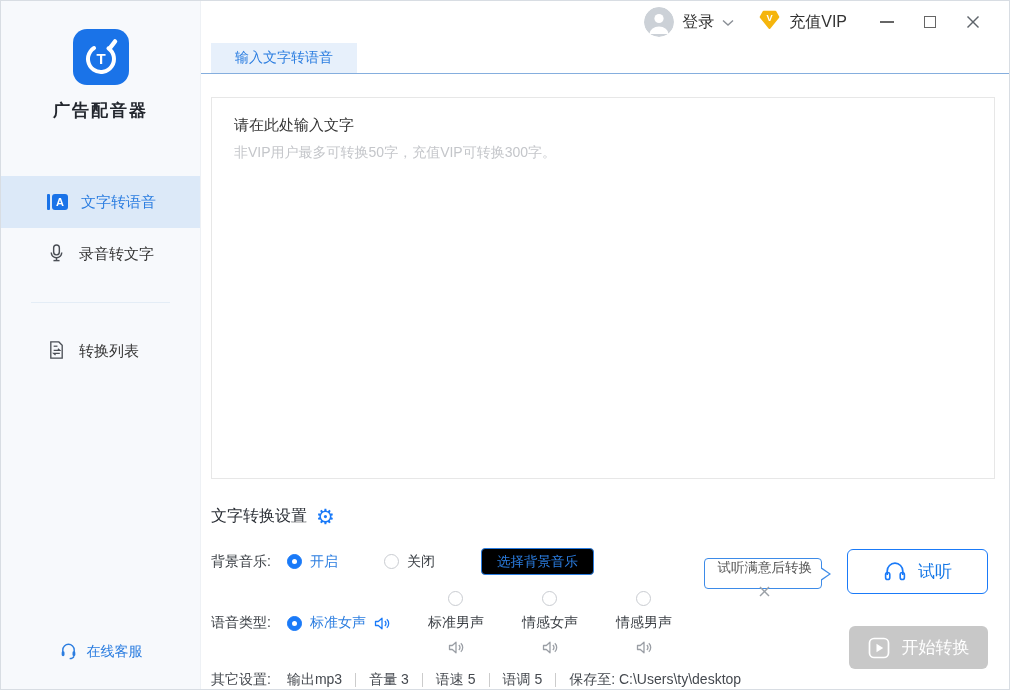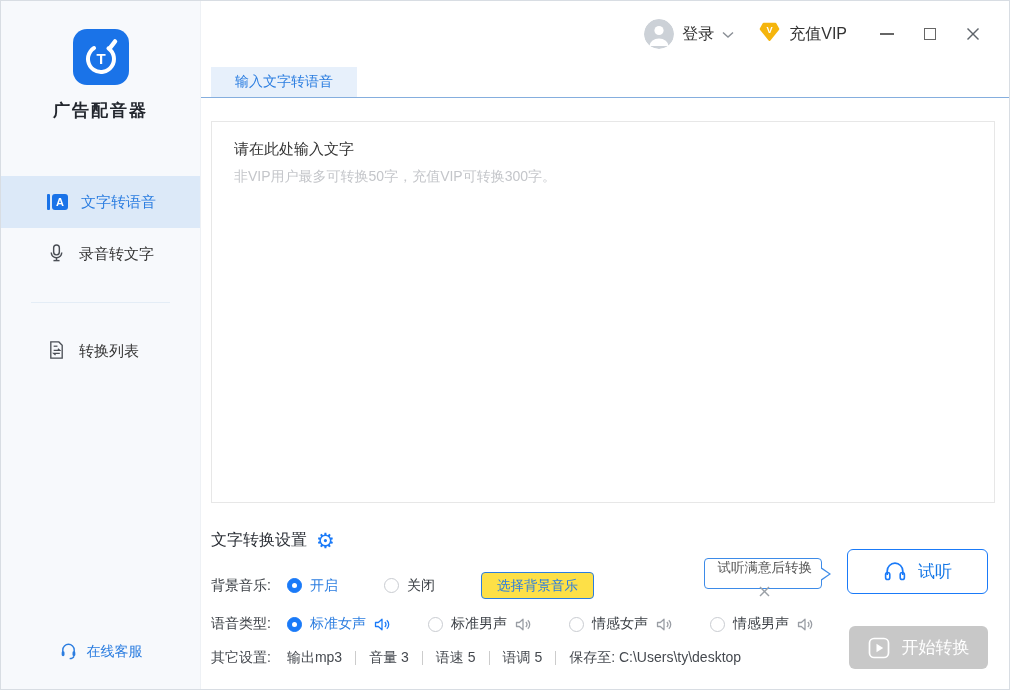--- a/index.html
+++ b/index.html
@@ -95,25 +95,25 @@
   .radio.on { background:#1a7af8; border:1px solid #1a7af8; }
   .radio.on::after {
     content:""; position:absolute; width:5px; height:5px; border-radius:50%;
     background:#fff; left:4px; top:4px;
   }
   .radio.off { background:#fff; border:1px solid #c9ccd1; }
   .opt-on { color:#2b7de0; }
   .bgm-row .opt + .opt { margin-left:46px; }
   .choose-btn {
     margin-left:46px; height:27px; padding:0 15px;
-    border:1px solid #2b7de0; border-radius:4px; background:#fde047;
+    border:1px solid #2b7de0; border-radius:4px; background:#000000;
     color:#2b7de0; font-size:13.5px; cursor:pointer;
     font-family:"Liberation Sans", sans-serif;
   }
-  .voice-row .opt + .opt { margin-left:38px; }
+  .voice-row .opt + .opt { margin-left:38px;flex-direction:column; }
   .spk { display:block; }
 
   .other-items { display:flex; align-items:center; }
   .sep { width:1px; height:14px; background:#ccc; margin:0 13px; }
 
   
   .preview-btn {
     position:absolute; top:548px; right:21px; width:141px; height:45px;
     background:#fff; border:1px solid #1a7af8; border-radius:6px;
     color:#1577e6; font-size:17px; display:flex; align-items:center;

